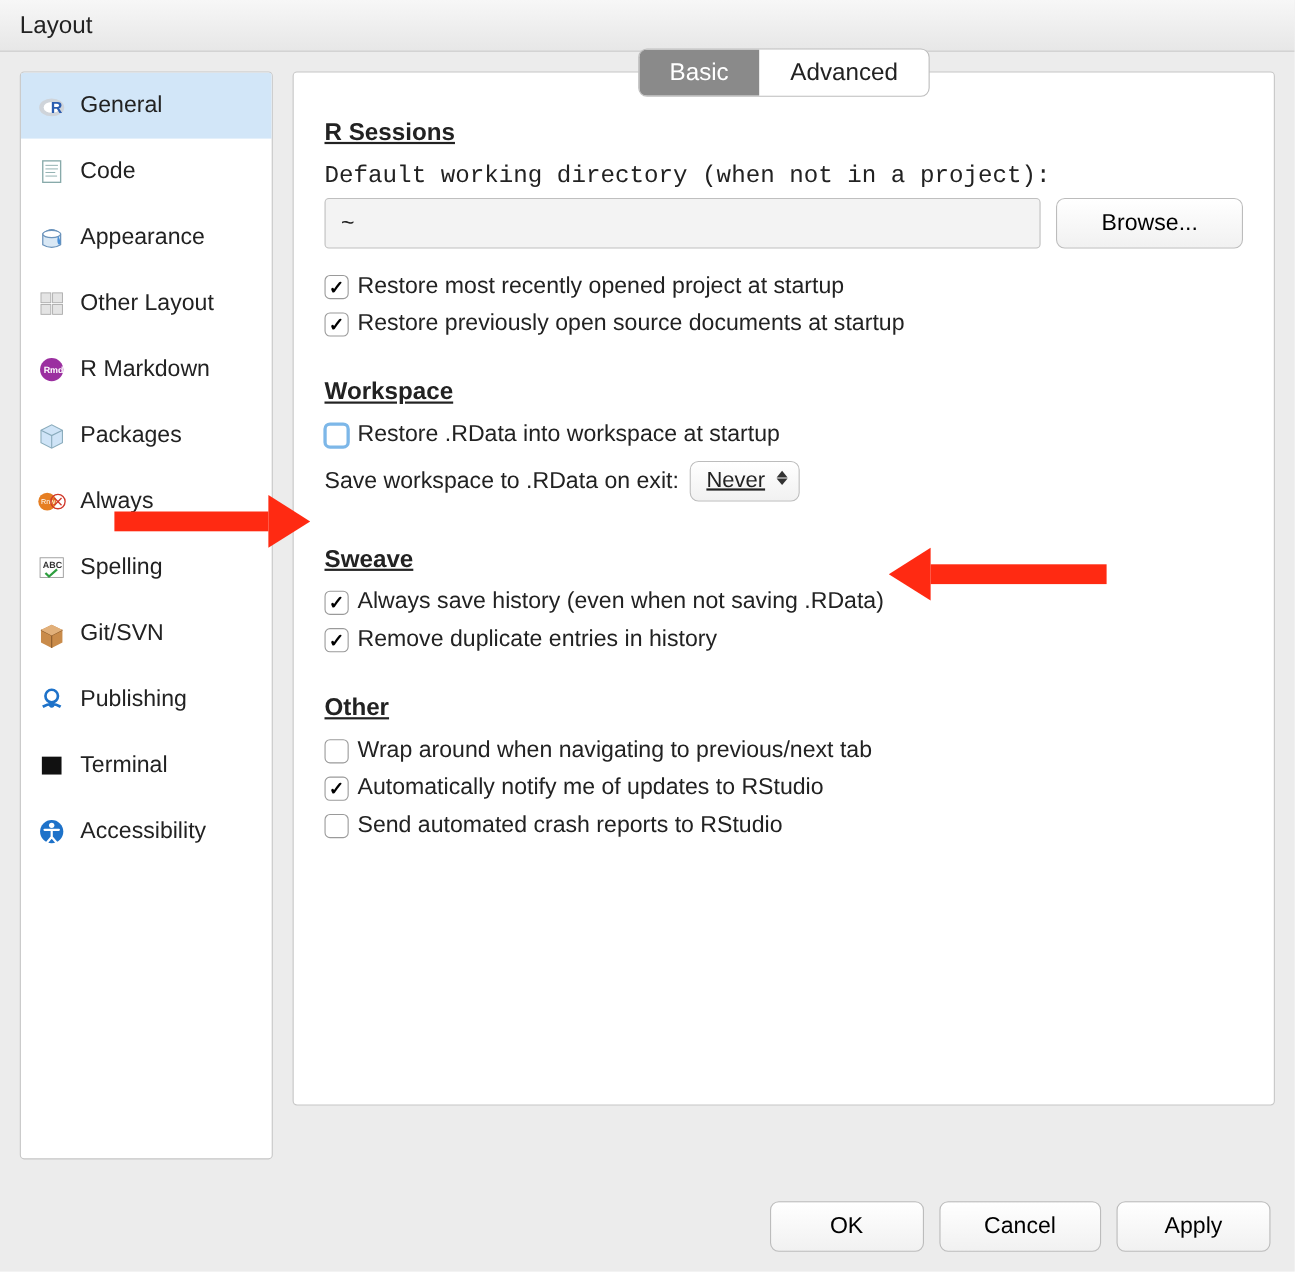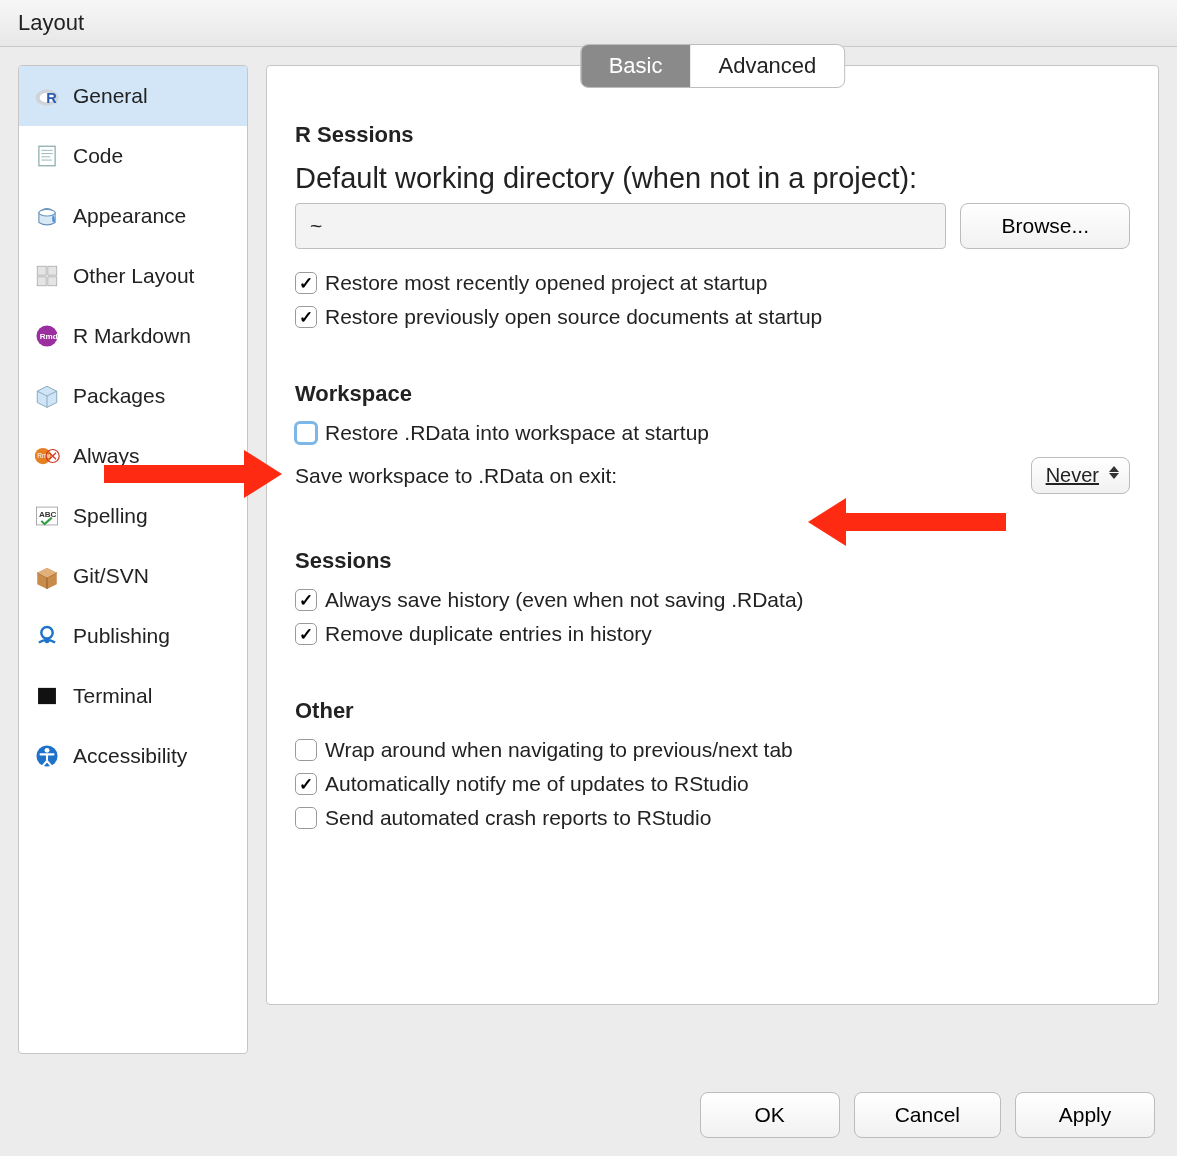--- a/index.html
+++ b/index.html
@@ -68,60 +68,60 @@
     overflow: hidden;
     background: #fff;
   }
   .tab {
     padding: 8px 28px;
     font-size: 22px;
     cursor: pointer;
     text-align: right;
   }
   .tab.active { background: #8a8a8a; color: #fff; }
-  .section-title { font-weight: bold; font-size: 22px; margin: 20px 0 14px 0; }
-  .field-label { font-size: 29px; margin-bottom: 8px; display: block; }
+  .section-title { font-weight: bold; font-size: 22px; margin: 5px 0 14px 0; text-decoration: underline; }
+  .field-label { font-size: 22px; margin-bottom: 8px; display: block; font-family: Liberation Mono, monospace; }
   .row-input {
     display: flex; gap: 14px; align-items: center; margin-bottom: 22px;
   }
   .text-input {
     flex: 1;
     background: #f3f3f3;
     border: 1px solid #bfbfbf;
     border-radius: 4px;
     padding: 10px 14px;
     font-size: 21px;
   }
   .btn {
     background: linear-gradient(#ffffff,#f1f1f1);
     border: 1px solid #bcbcbc;
     border-radius: 8px;
     padding: 10px 40px;
     font-size: 21px;
     cursor: pointer;
   }
   .check-row {
-    display: flex; align-items: center; gap: 8px;
+    display: flex; align-items: flex-end; gap: 8px;
     font-size: 21px; margin: 10px 0;
   }
   .checkbox {
     width: 22px; height: 22px;
     border: 1.5px solid #9a9a9a;
     border-radius: 5px;
     background: #fff;
     display: inline-flex; align-items: center; justify-content: center;
     flex-shrink: 0;
   }
   .checkbox.checked::after {
     content: "✓"; font-size: 17px; font-weight: bold; color: #000;
   }
   .checkbox.highlight { outline: 3px solid #7db7e8; outline-offset: -2px; }
   .select-row {
     display: flex; align-items: center; gap: 10px;
-    font-size: 21px; margin: 12px 0; justify-content: space-between;
+    font-size: 21px; margin: 12px 0;
   }
   .select {
     border: 1px solid #bcbcbc;
     border-radius: 8px;
     padding: 6px 30px 6px 14px;
     font-size: 20px;
     background: linear-gradient(#ffffff,#f1f1f1);
     position: relative;
     cursor: pointer;
     text-decoration: underline;
@@ -342,21 +342,21 @@
         <span class="checkbox highlight"></span>
         <span>Restore .RData into workspace at startup</span>
       </div>
       <div class="select-row">
         <span>Save workspace to .RData on exit:</span>
         <span class="select">Never</span>
       </div>
 
       <div class="spacer"></div>
 
-      <div class="section-title">Sessions</div>
+      <div class="section-title">Sweave</div>
       <div class="check-row">
         <span class="checkbox checked"></span>
         <span>Always save history (even when not saving .RData)</span>
       </div>
       <div class="check-row">
         <span class="checkbox checked"></span>
         <span>Remove duplicate entries in history</span>
       </div>
 
       <div class="spacer"></div>

